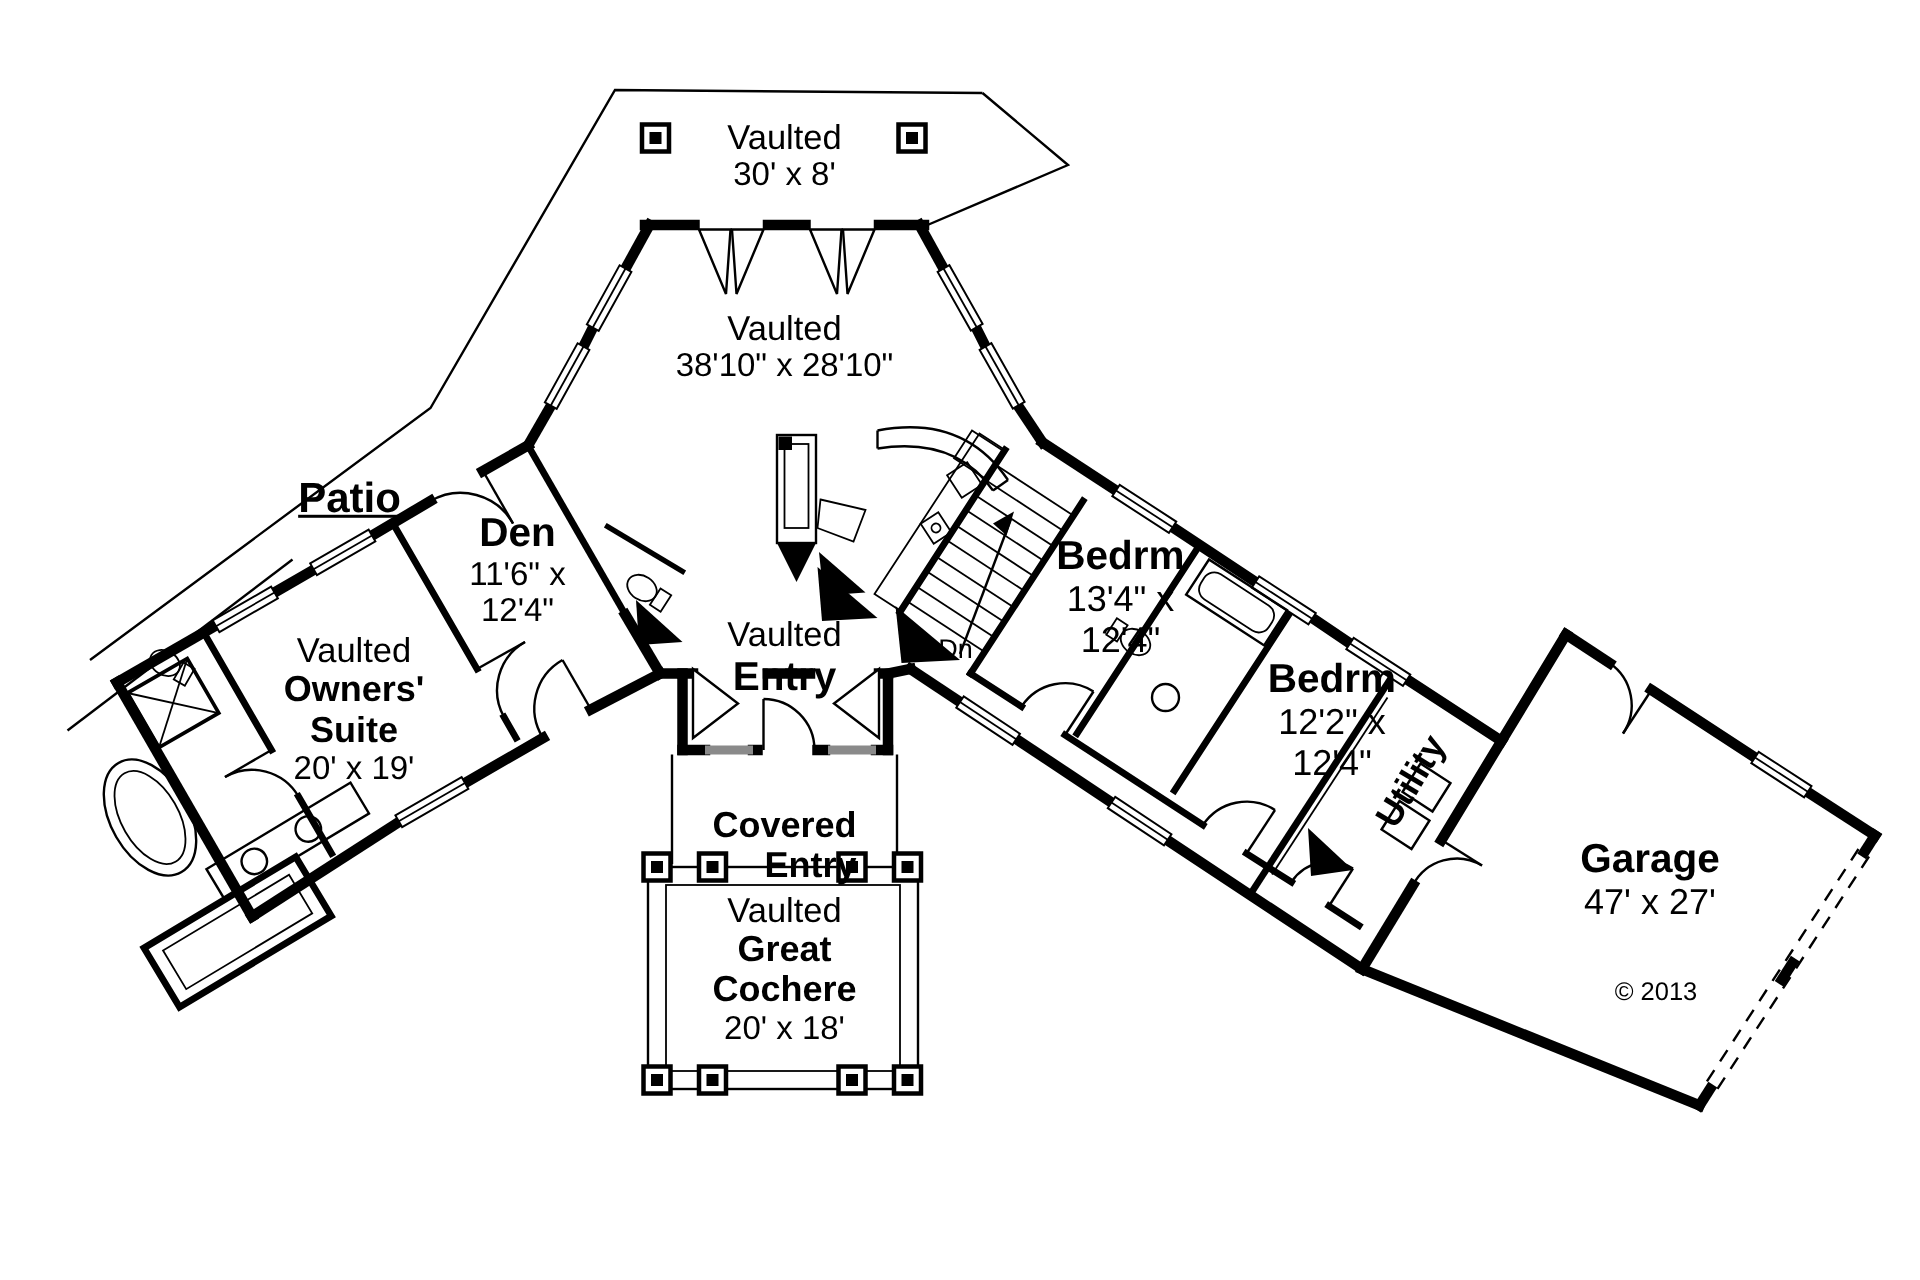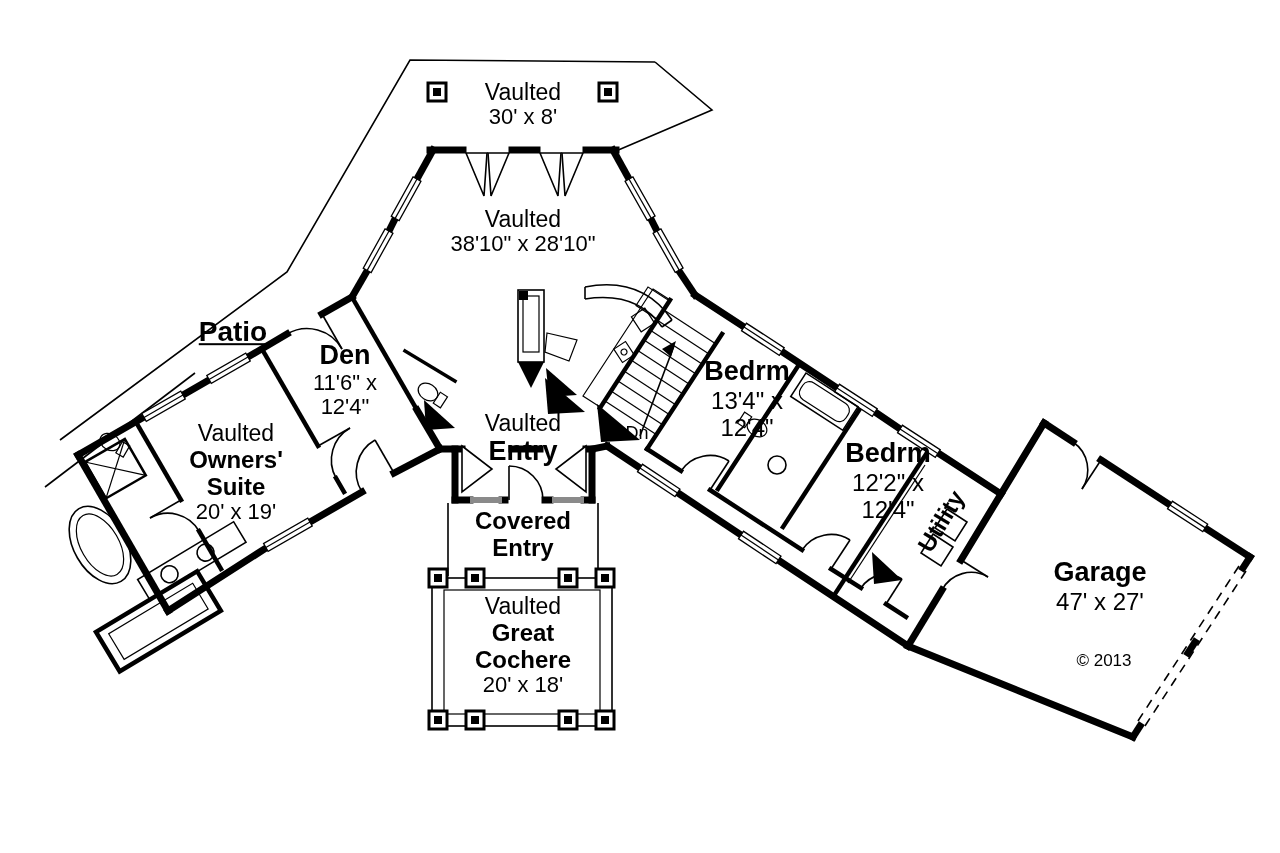--- a/index.html
+++ b/index.html
@@ -372,21 +372,21 @@
 
 <div class="lbl" style="left:523px;top:438px;">
   <span class="q">Vaulted</span>
   <span class="big">Entry</span>
 </div>
 
 <div class="lbl" style="left:637px;top:433px;">
   <span class="dn">Dn</span>
 </div>
 
-<div class="lbl" style="left:523px;top:534px;">
+<div class="lbl" style="left:523px;top:564px;text-align:right;">
   <span class="n">Covered</span>
   <span class="n">Entry</span>
 </div>
 
 <div class="lbl" style="left:523px;top:646px;">
   <span class="q">Vaulted</span>
   <span class="n">Great</span>
   <span class="n">Cochere</span>
   <span class="d">20' x 18'</span>
 </div>

